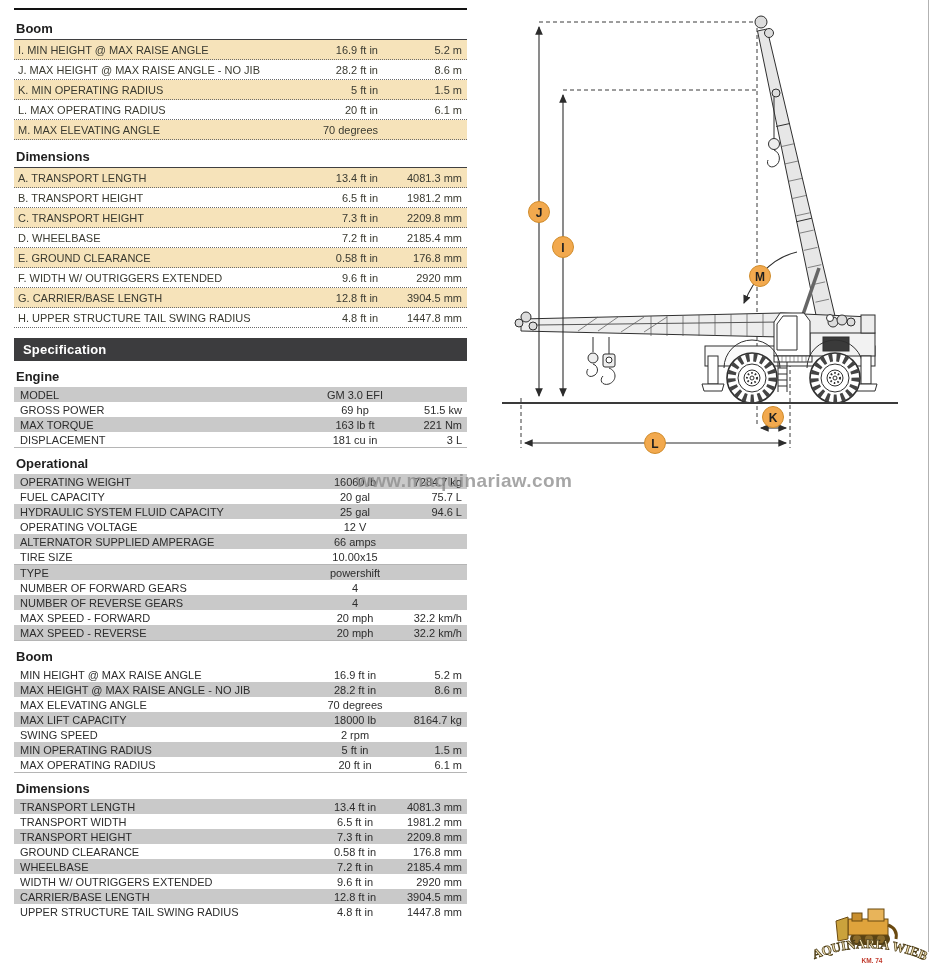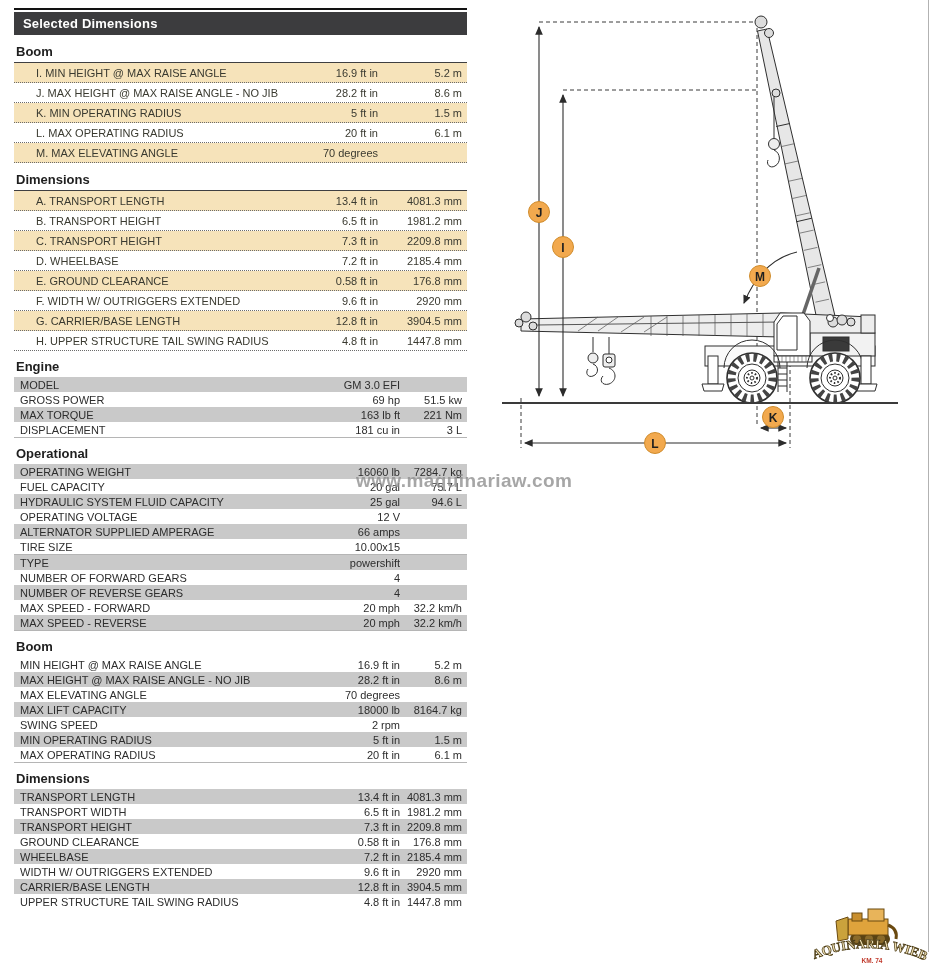--- a/index.html
+++ b/index.html
@@ -22,51 +22,50 @@
   }
   .spec-heading {
     font-size:13px; font-weight:bold; color:#1e1e1e;
     padding:8px 2px 3px 2px;
   }
   .dim-row {
     display:flex; align-items:center; height:20px;
     border-bottom:1px dotted #6b6b6b; font-size:11px; color:#3a3a30;
   }
   .dim-row.tan { background:#f6e3ba; }
-  .dim-row .c-label { flex:1; padding-left:22px; }
+  .dim-row .c-label { flex:1; padding-left:4px; }
   .dim-row .c-value { width:83px; text-align:right; }
   .dim-row .c-metric { width:89px; text-align:right; padding-right:5px; }
   .spec-row {
     display:flex; align-items:center; height:15px;
     font-size:11px; color:#2d2d2d;
   }
   .spec-row.gray { background:#c9c9c9; }
   .spec-row .c-label { width:296px; padding-left:6px; }
-  .spec-row .c-value { width:90px; text-align:right; }
+  .spec-row .c-value { width:90px; text-align:center; }
   .spec-row .c-metric { flex:1; text-align:right; padding-right:5px; }
   .spec-endline { border-bottom:1px solid #b5b5b5; }
   
   .drawing { position:absolute; left:481px; top:0; width:450px; height:480px; }
   .page-edge { position:absolute; left:928px; top:0; width:1px; height:952px; background:#b2b2b2; }
   
   .watermark {
     position:absolute; left:356px; top:470px; font-size:19px; font-weight:bold;
     color:#8e8e8e; opacity:.78; letter-spacing:.4px; z-index:5; pointer-events:none;
   }
   
   .logo { position:absolute; left:808px; top:902px; width:120px; height:66px; z-index:6; }
 </style>
 </head>
 <body>
 
 <div class="page">
 
   <div class="leftcol">
     <div class="topline"></div>
-    <div class="bar">Selected Dimensions</div>
     <div>
         <div class="dim-heading">Boom</div>
         <div class="dim-row tan">
           <span class="cell c-label">I. MIN HEIGHT @ MAX RAISE ANGLE</span>
           <span class="cell c-value">16.9 ft in</span>
           <span class="cell c-metric">5.2 m</span>
         </div>
         <div class="dim-row">
           <span class="cell c-label">J. MAX HEIGHT @ MAX RAISE ANGLE - NO JIB</span>
           <span class="cell c-value">28.2 ft in</span>
@@ -122,20 +121,21 @@
           <span class="cell c-label">G. CARRIER/BASE LENGTH</span>
           <span class="cell c-value">12.8 ft in</span>
           <span class="cell c-metric">3904.5 mm</span>
         </div>
         <div class="dim-row">
           <span class="cell c-label">H. UPPER STRUCTURE TAIL SWING RADIUS</span>
           <span class="cell c-value">4.8 ft in</span>
           <span class="cell c-metric">1447.8 mm</span>
         </div>
       </div>
+    <div class="bar spec">Specification</div>
     <div>
         <div class="spec-heading">Engine</div>
         <div class="spec-row gray">
           <span class="cell c-label">MODEL</span>
           <span class="cell c-value">GM 3.0 EFI</span>
           <span class="cell c-metric"></span>
         </div>
         <div class="spec-row">
           <span class="cell c-label">GROSS POWER</span>
           <span class="cell c-value">69 hp</span>

